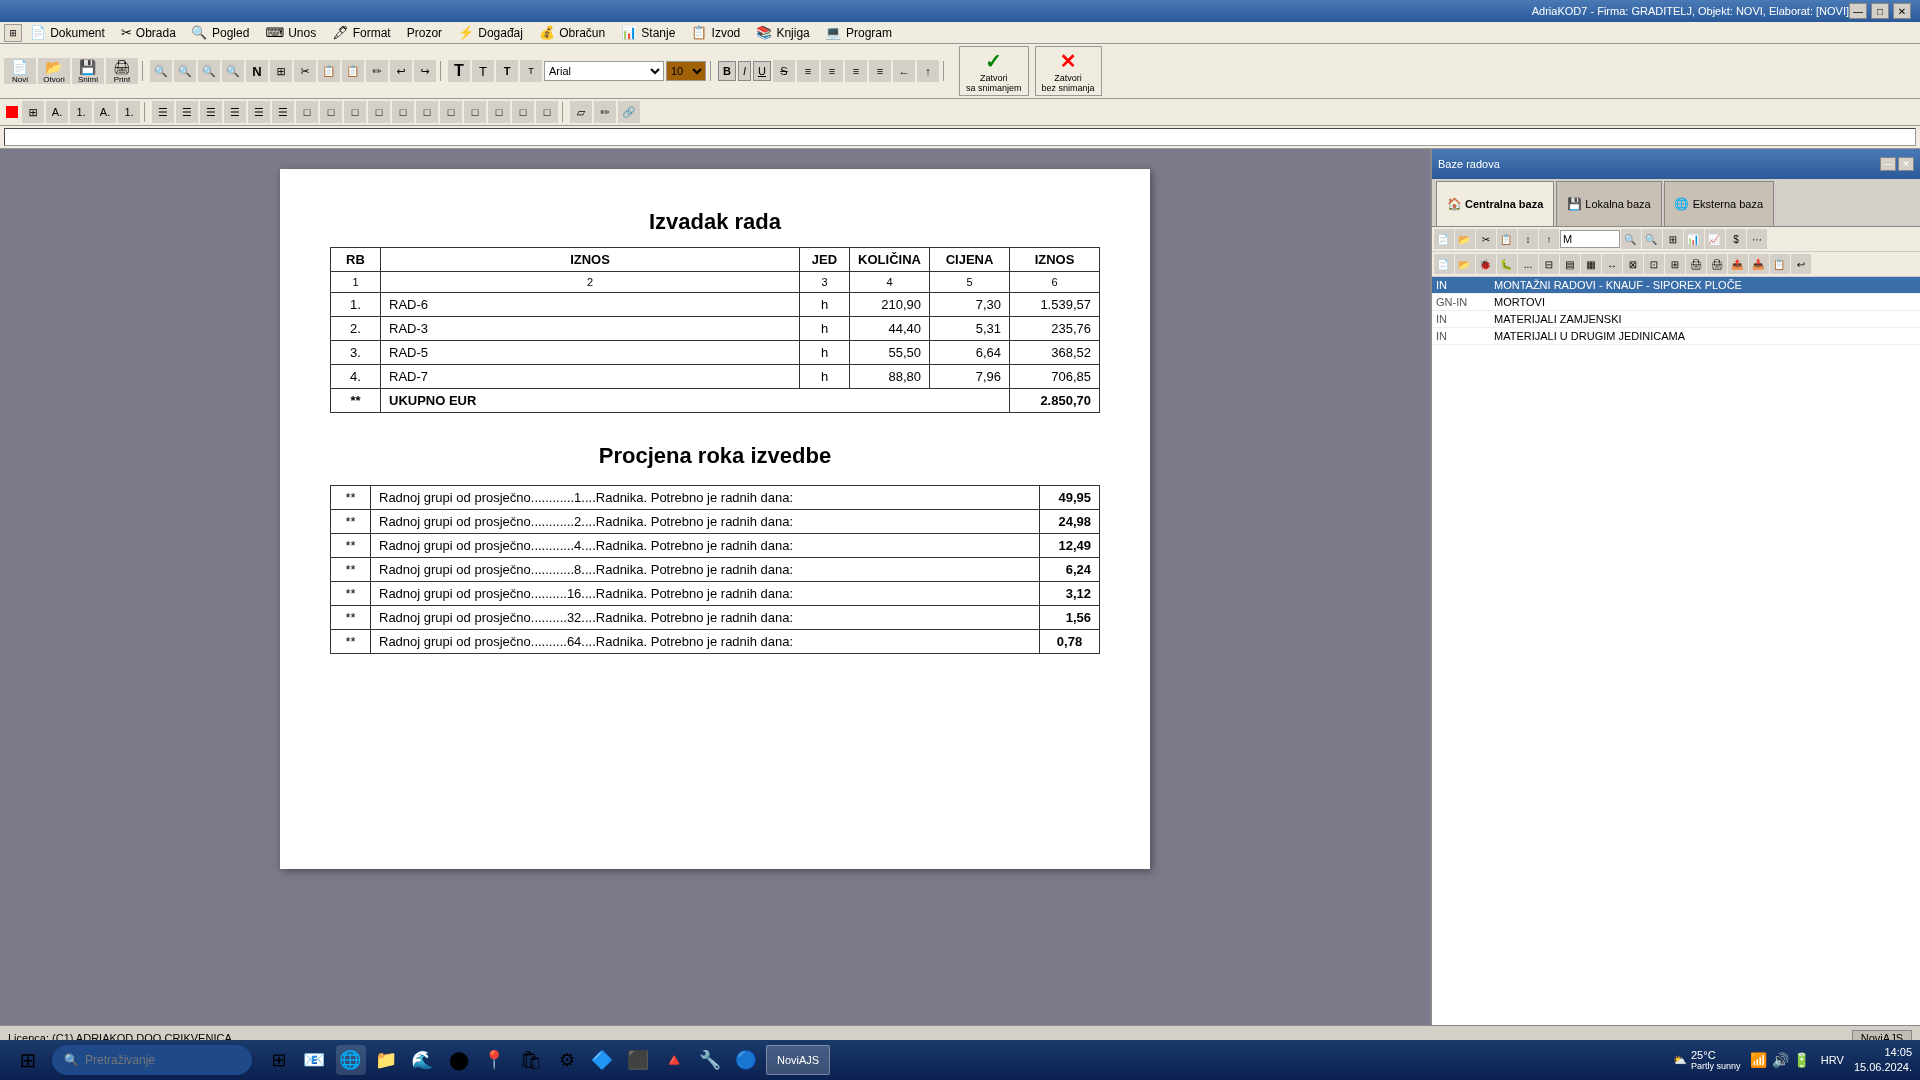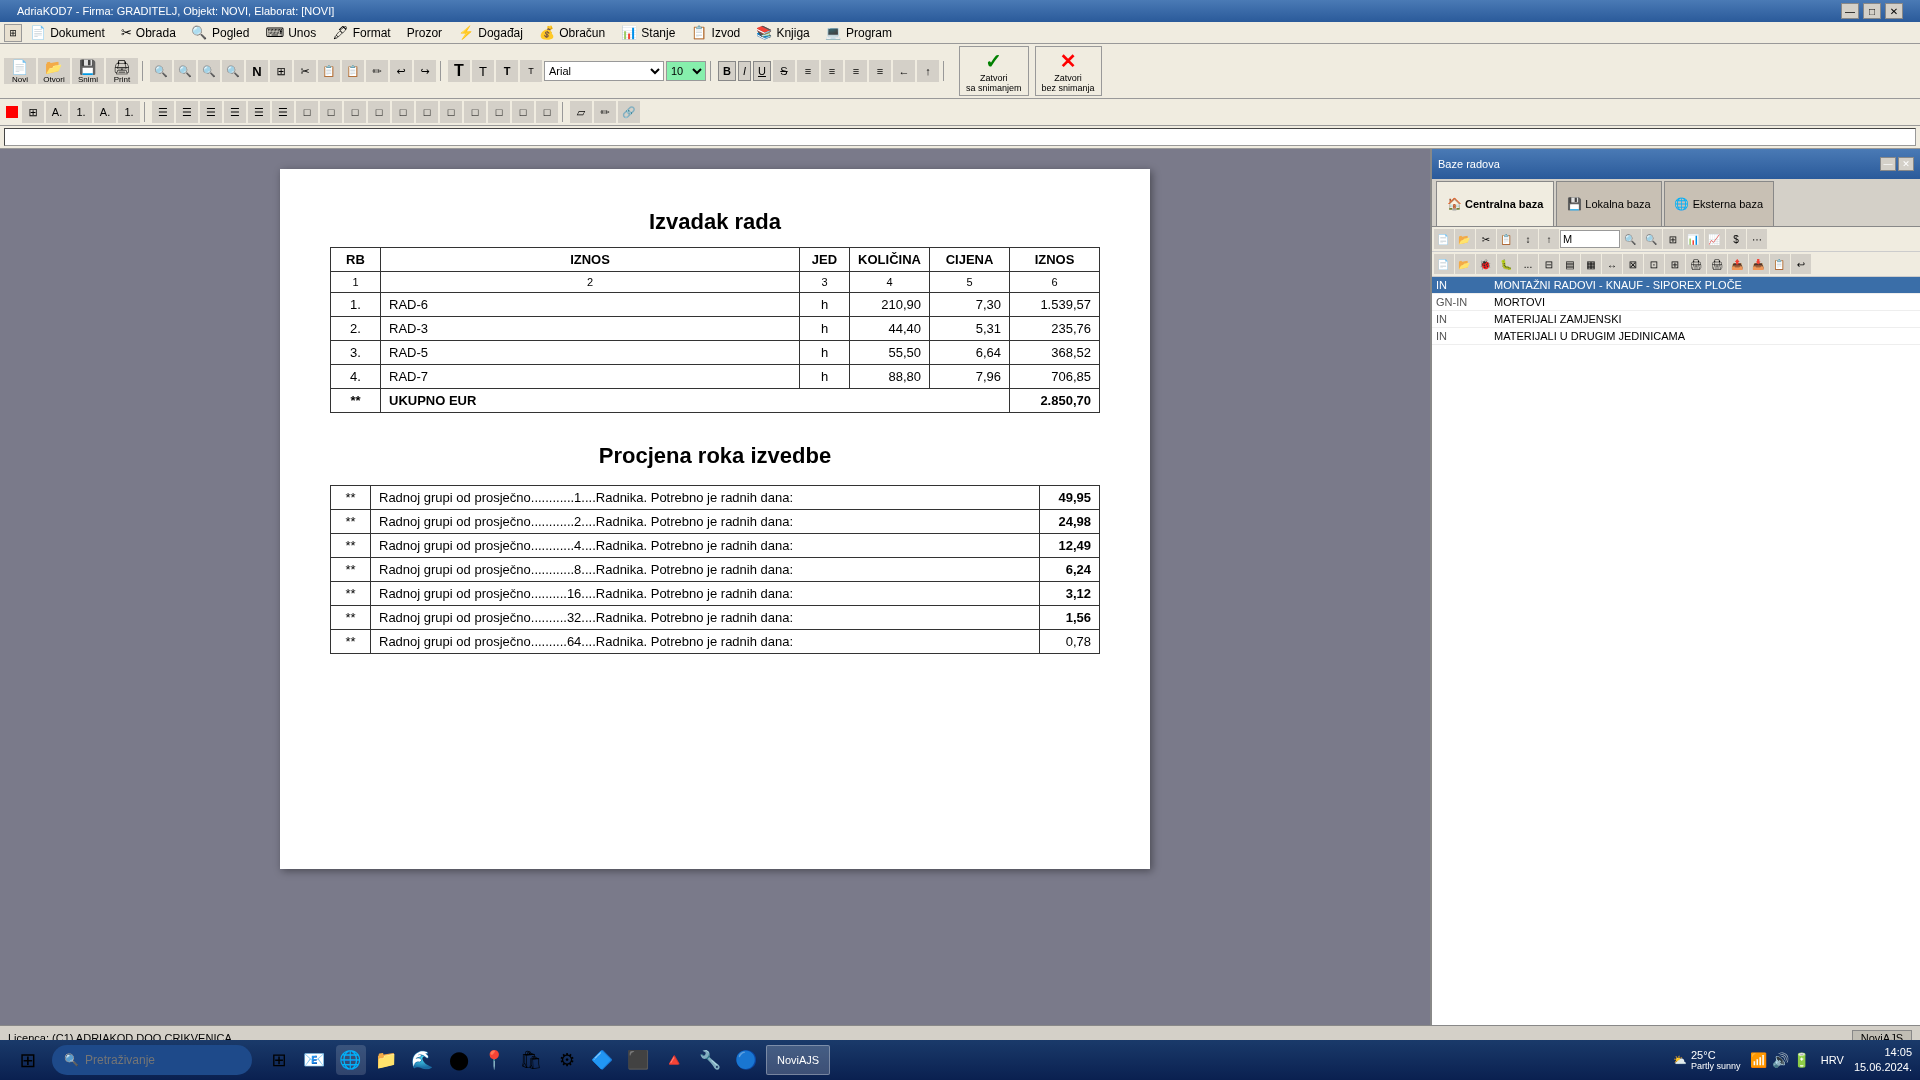--- a/index.html
+++ b/index.html
@@ -5,22 +5,22 @@
     * { margin: 0; padding: 0; box-sizing: border-box; }
     body { font-family: Arial, sans-serif; font-size: 12px; background: #d4d0c8; width: 1920px; height: 1080px; overflow: hidden; position: relative; }
 
     
     .title-bar {
       background: linear-gradient(to bottom, #4a7ab5, #2a5a9a);
       color: white;
       height: 22px;
       display: flex;
       align-items: center;
-      justify-content: space-between;
-      padding: 0 17px;
+      justify-content: flex-end;
+      padding: 0 9px;
       font-size: 11px;
     }
     .title-bar-controls { display: flex; gap: 4px; }
     .title-bar-btn {
       width: 18px; height: 16px; background: #d4d0c8; border: 1px solid #888;
       display: flex; align-items: center; justify-content: center;
       font-size: 10px; cursor: pointer; color: #000;
     }
 
     
@@ -60,21 +60,21 @@
       display: flex; align-items: center; justify-content: center;
       cursor: pointer; font-size: 11px;
     }
     .tb-separator { width: 4px; height: 20px; border-left: 1px solid #999; margin: 0 2px; }
     .font-select {
       width: 120px; height: 20px; font-size: 11px;
       border: 1px solid #999; background: white;
     }
     .font-size-select {
       width: 40px; height: 20px; font-size: 11px;
-      border: 1px solid #999; background: #86efac;
+      border: 1px solid #999; background: #a16207;
     }
     .tb-label-btn {
       padding: 1px 4px; height: 20px;
       background: #d4d0c8; border: 1px solid #888;
       font-size: 11px; cursor: pointer;
     }
     .bold-btn { font-weight: bold; }
     .italic-btn { font-style: italic; }
     .underline-btn { text-decoration: underline; }
     .save-btn {
@@ -598,21 +598,21 @@
     <td style="text-align:right;font-weight:bold;width:60px;">3,12</td>
   </tr>
             <tr>
     <td style="width:40px;text-align:center;">**</td>
     <td>Radnoj grupi od prosječno..........32....Radnika. Potrebno je radnih dana:</td>
     <td style="text-align:right;font-weight:bold;width:60px;">1,56</td>
   </tr>
             <tr>
     <td style="width:40px;text-align:center;">**</td>
     <td>Radnoj grupi od prosječno..........64....Radnika. Potrebno je radnih dana:</td>
-    <td style="text-align:right;font-weight:normal;width:60px;">0,78</td>
+    <td style="text-align:center;font-weight:bold;width:60px;">0,78</td>
   </tr>
           </tbody>
       </table>
 
     </div>
   </div>
 
   <div class="baze-panel">
     <div class="baze-title-bar">
       <span>Baze radova</span>

